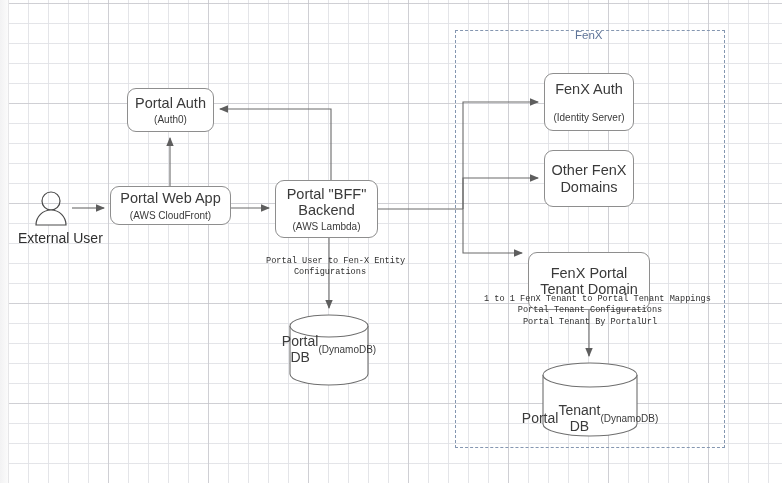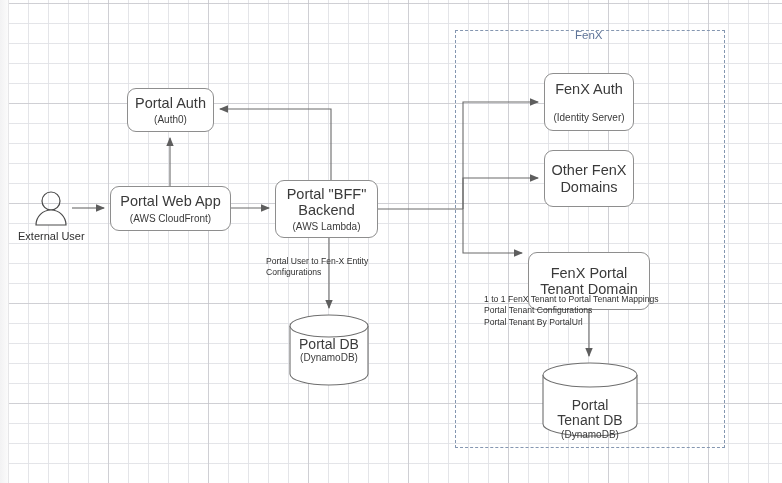--- a/index.html
+++ b/index.html
@@ -66,58 +66,59 @@
   .note {
     position: absolute;
     font-size: 13px;
     color: #333333;
     white-space: nowrap;
   }
   .edge-label {
     position: absolute;
     font-size: 8.6px;
     color: #2f2f2f;
-    text-align: left;
+    text-align: center;
     line-height: 1.32;
     white-space: nowrap;
+    font-family: Liberation Mono, monospace;
   }
   .group-box {
     position: absolute;
     box-sizing: border-box;
     border: 1px dashed #8496b0;
     background: transparent;
   }
   .group-title {
     position: absolute;
     font-size: 11.5px;
     color: #5f7498;
     white-space: nowrap;
   }
   .actor-label {
     position: absolute;
-    font-size: 11px;
+    font-size: 14px;
     color: #2f2f2f;
     white-space: nowrap;
   }
   .db {
     position: absolute;
     display: flex;
     flex-direction: column;
     align-items: center;
     justify-content: center;
     color: #3b3b3b;
     text-align: center;
     line-height: 1.12;
     pointer-events: none;
   }
   .db .inner {
     position: relative;
     z-index: 2;
     display: flex;
-    flex-direction: column;
+    flex-direction: row;
     align-items: center;
   }
   .db .ttl { font-size: 14px; }
   .db .sub { font-size: 10px; margin-top: 0; }
 </style>
 </head>
 <body>
 
 <div id="canvas">
 
@@ -171,21 +172,21 @@
   <div class="group-box" style="left:455px; top:30px; width:270px; height:418px;"></div>
   <div class="group-title" style="left:575px; top:29px;">FenX</div>
 
   <div class="actor-label" style="left:18px; top:230px;">External User</div>
 
   <div class="node" style="left:127px; top:88px; width:87px; height:44px;">
     <div class="ttl">Portal Auth</div>
     <div class="sub">(Auth0)</div>
   </div>
 
-  <div class="node" style="left:110px; top:186px; width:121px; height:45px;">
+  <div class="node" style="left:110px; top:186px; width:121px; height:39px;">
     <div class="ttl">Portal Web App</div>
     <div class="sub">(AWS CloudFront)</div>
   </div>
 
   <div class="node" style="left:275px; top:180px; width:103px; height:58px;">
     <div class="ttl">Portal "BFF"</div>
     <div class="ttl">Backend</div>
     <div class="sub">(AWS Lambda)</div>
   </div>
 

